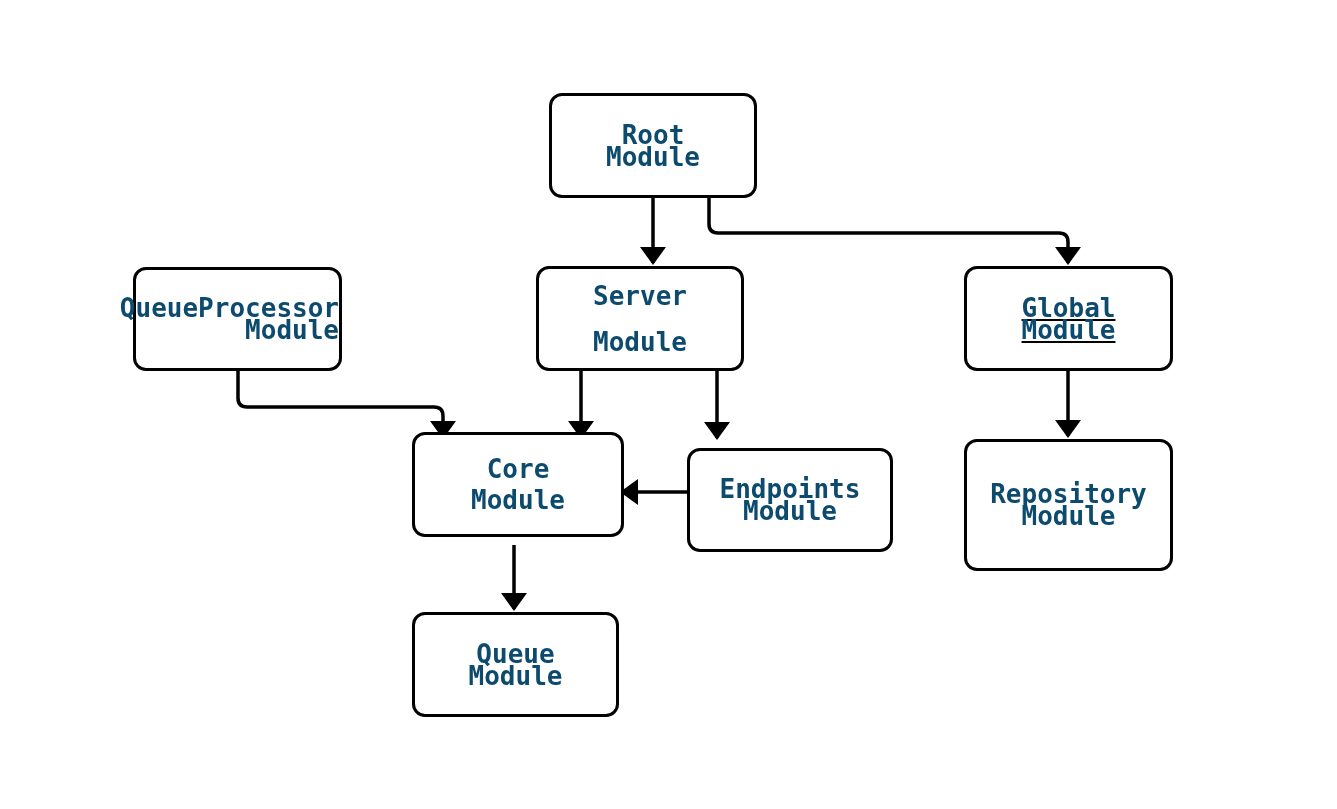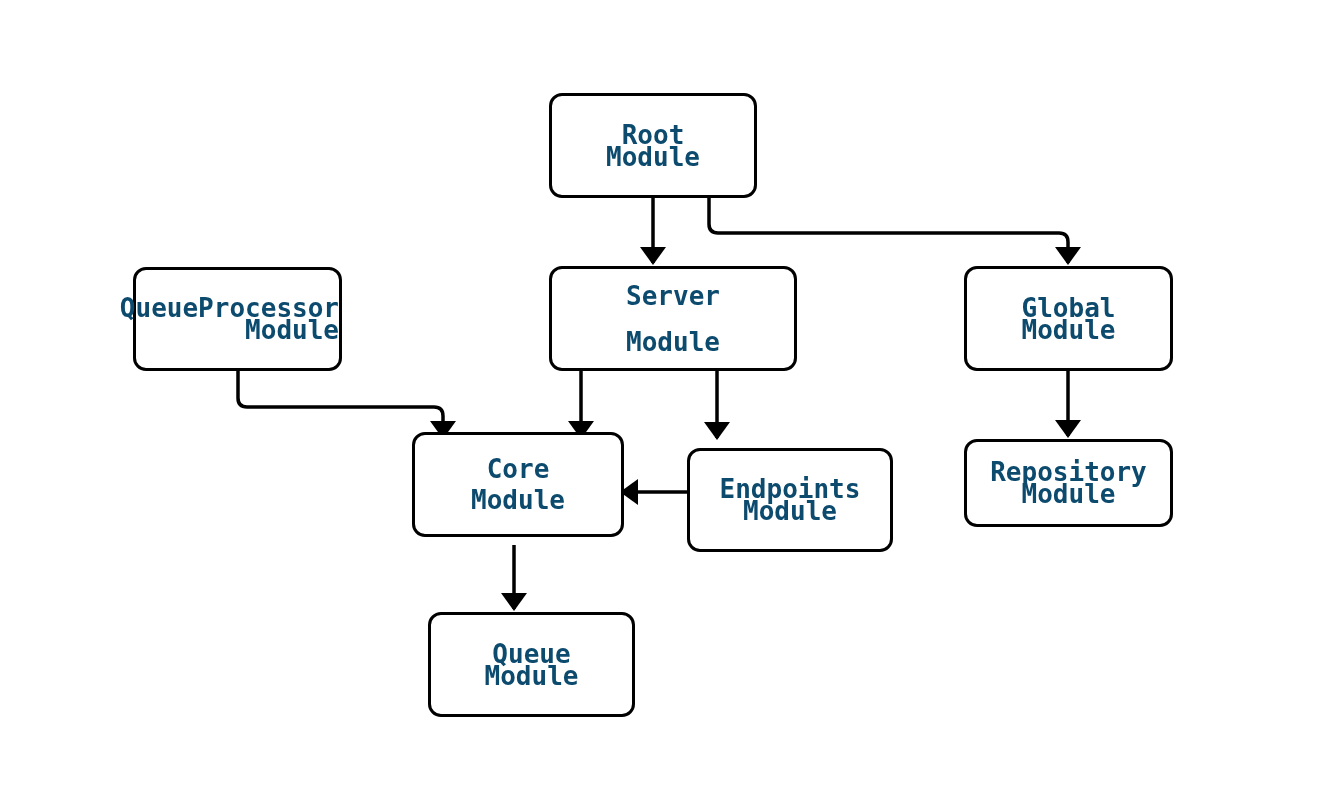--- a/index.html
+++ b/index.html
@@ -68,38 +68,38 @@
   </svg>
   <div id="nodes-layer">
       <div class="node" style="left: 549px; top: 93px; width: 208px; height: 105px;">
         <div class="node-label">Root</div>
         <div class="node-label">Module</div>
       </div>
       <div class="node" style="left: 133px; top: 267px; width: 209px; height: 104px; align-items: flex-end;">
         <div class="node-label">QueueProcessor</div>
         <div class="node-label">Module</div>
       </div>
-      <div class="node" style="left: 549px; top: 266px; width: 248px; height: 105px; gap: 24px;">
+      <div class="node" style="left: 536px; top: 266px; width: 208px; height: 105px; gap: 24px;">
         <div class="node-label">Server</div>
         <div class="node-label">Module</div>
       </div>
-      <div class="node" style="left: 964px; top: 266px; width: 209px; height: 105px;">
+      <div class="node" style="left: 964px; top: 266px; width: 209px; height: 105px; text-decoration: underline;">
         <div class="node-label">Global</div>
         <div class="node-label">Module</div>
       </div>
       <div class="node" style="left: 412px; top: 432px; width: 212px; height: 105px; gap: 9px;">
         <div class="node-label">Core</div>
         <div class="node-label">Module</div>
       </div>
       <div class="node" style="left: 687px; top: 441px; width: 206px; height: 104px; margin-top: 7px;">
         <div class="node-label">Endpoints</div>
         <div class="node-label">Module</div>
       </div>
-      <div class="node" style="left: 964px; top: 439px; width: 209px; height: 88px;">
+      <div class="node" style="left: 964px; top: 439px; width: 209px; height: 132px;">
         <div class="node-label">Repository</div>
         <div class="node-label">Module</div>
       </div>
-      <div class="node" style="left: 412px; top: 612px; width: 207px; height: 105px; margin-left: 16px;">
+      <div class="node" style="left: 412px; top: 612px; width: 207px; height: 105px;">
         <div class="node-label">Queue</div>
         <div class="node-label">Module</div>
       </div>
     </div>
 </div>
 
 </body></html>

